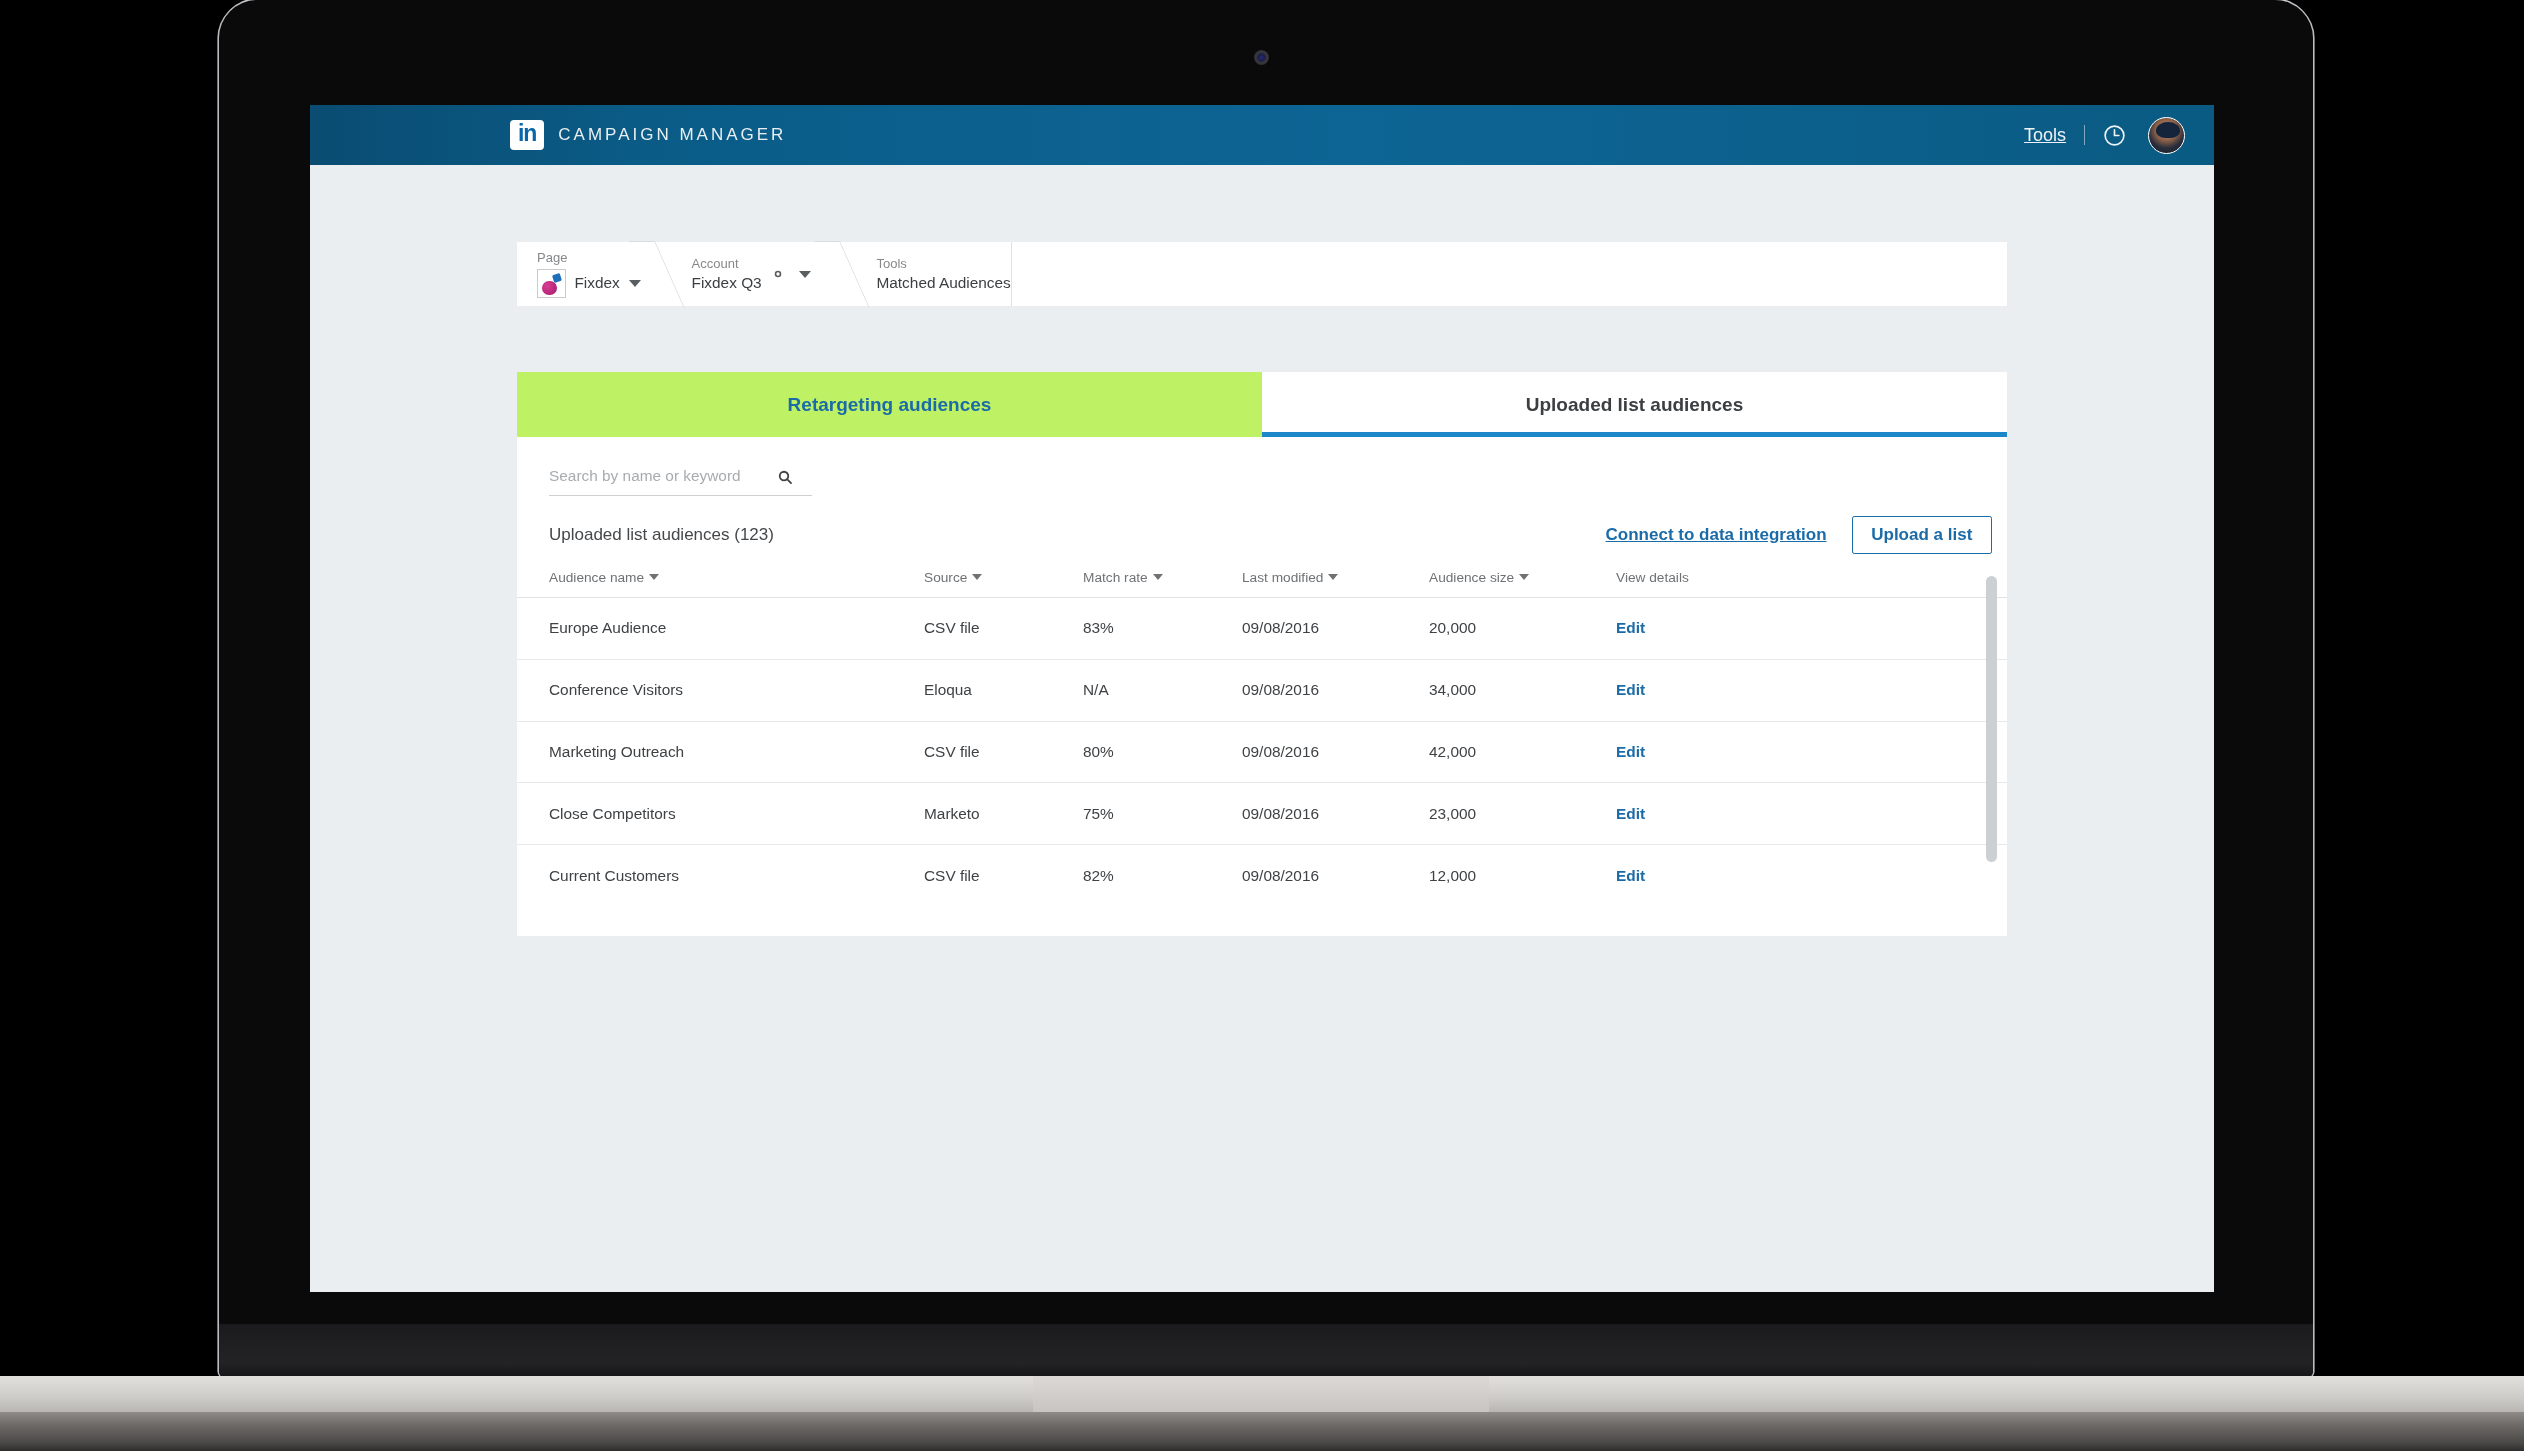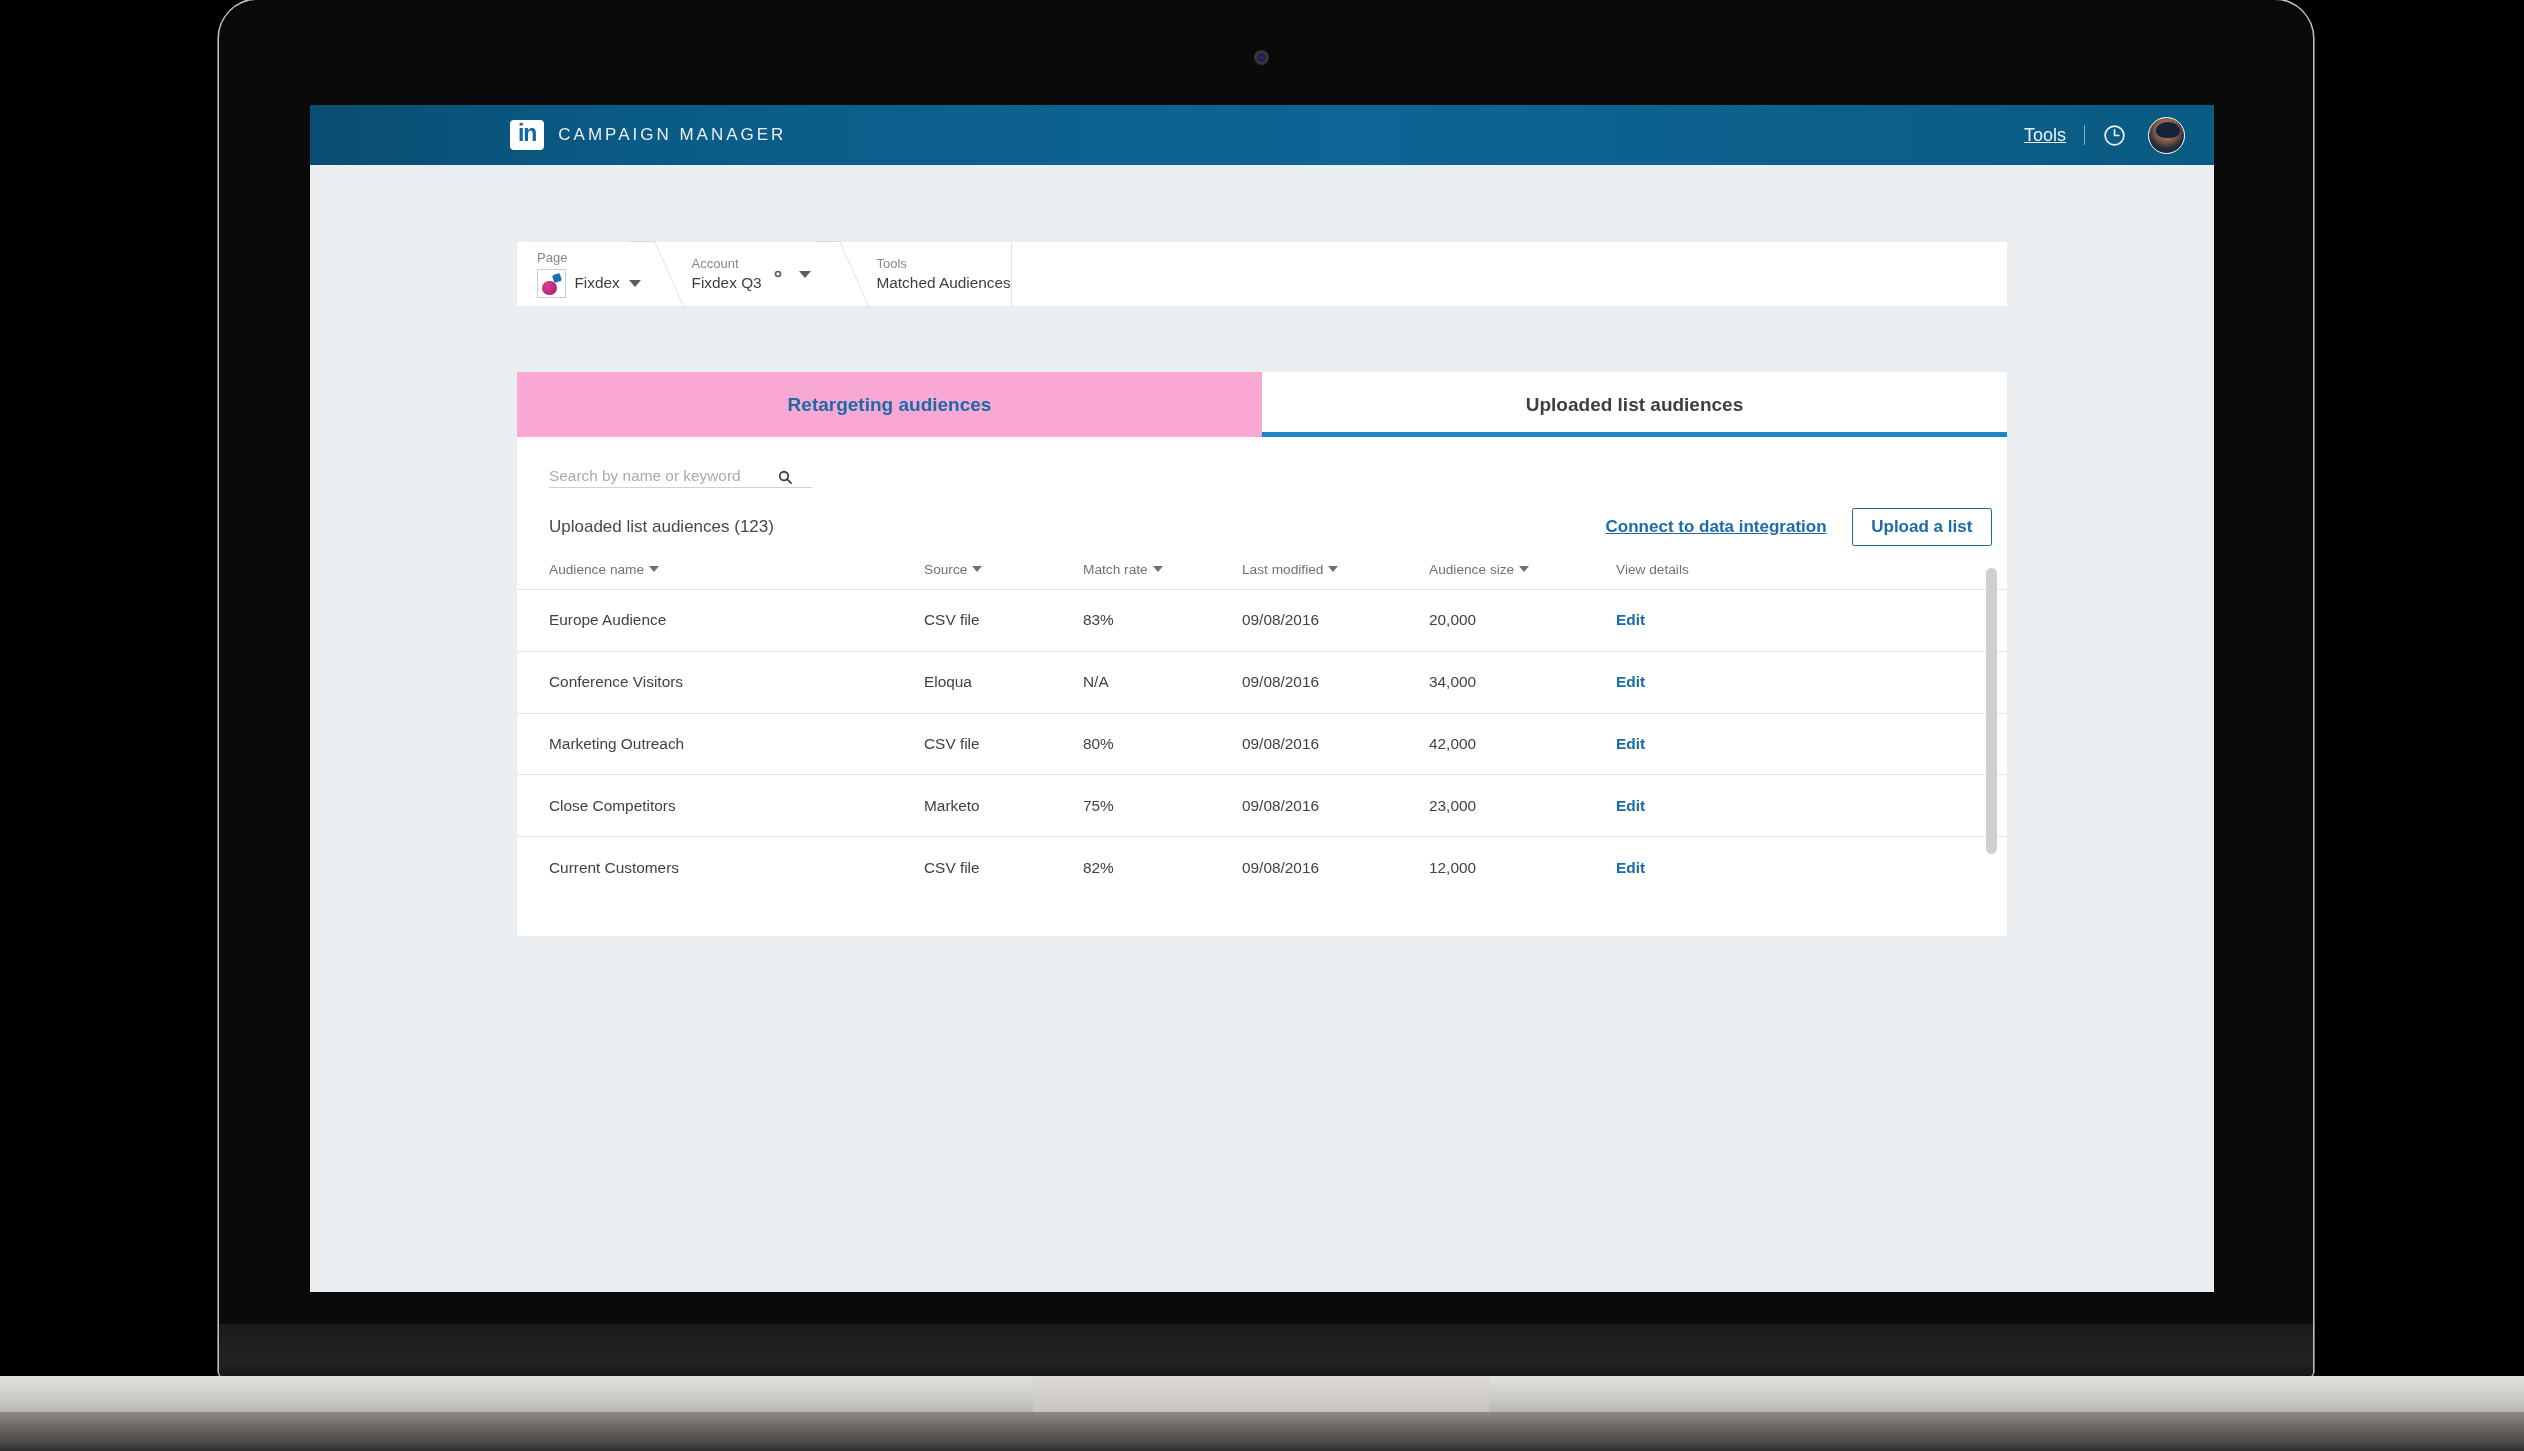--- a/index.html
+++ b/index.html
@@ -188,38 +188,38 @@
   #tabs {
     position:absolute; left:207px; top:207px;
     width:1490px; height:66px;
     display:flex;
   }
   .tab {
     flex:1 1 50%;
     display:flex; align-items:center; justify-content:center;
     font-size:19px; position:relative;
   }
-  .tab.inactive { background:#f9a8d4; color:#1a6ba8; font-weight:bold; }
+  .tab.inactive { background:#bef264; color:#1a6ba8; font-weight:bold; }
   .tab.active { background:#fff; color:#3b3f42; font-weight:bold; }
   .tab.active:after {
     content:""; position:absolute; left:0; bottom:0;
     width:100%; height:6px; background:#1b87c9;
   }
 
   
   #content-card {
     position:absolute; left:207px; top:272px;
     width:1490px; height:499px;
     background:#fff;
   }
 
   #search-row { padding:30px 0 0 32px; }
   #search-box {
     width:263px; border-bottom:1.1px solid #cdd1d4;
-    display:flex; align-items:flex-end; padding-bottom:2px;
+    display:flex; align-items:flex-end; padding-bottom:10px;
   }
   #search-input {
     border:none; outline:none; background:transparent;
     font-family:"Liberation Sans", sans-serif;
     font-size:15.4px; color:#6d7174; width:228px;
   }
   #search-input::placeholder { color:#a8acaf; }
   #search-icon { display:flex; align-items:center; }
 
   #list-header-row {

